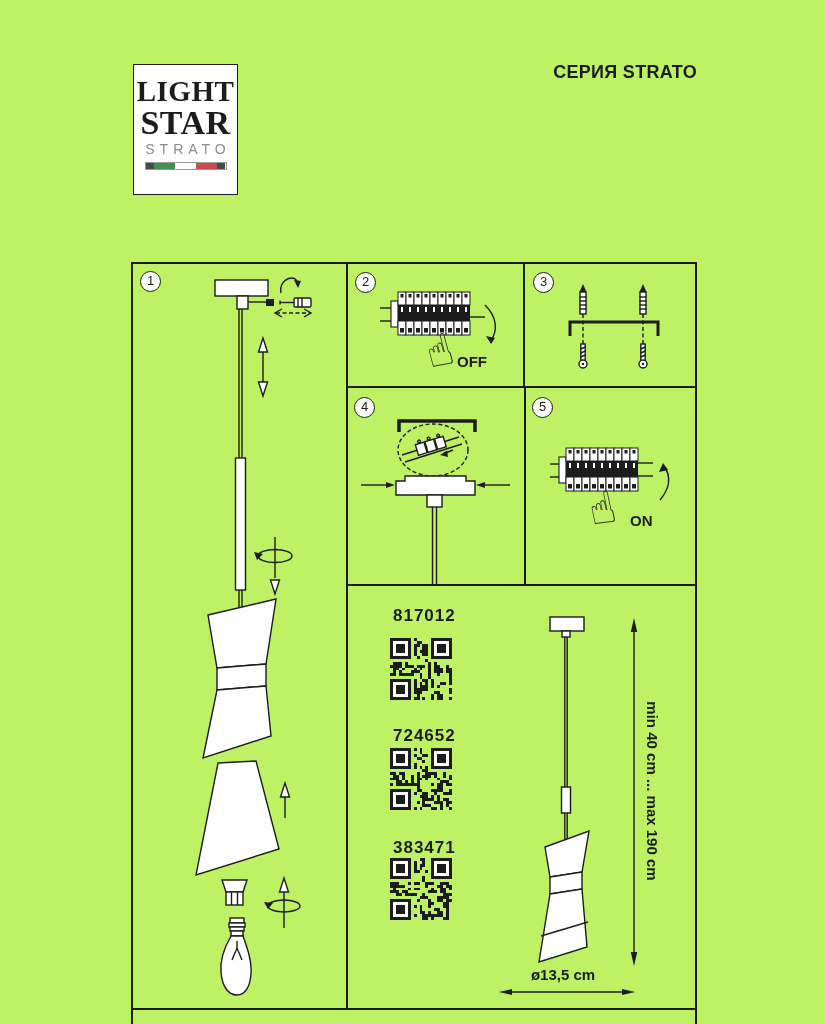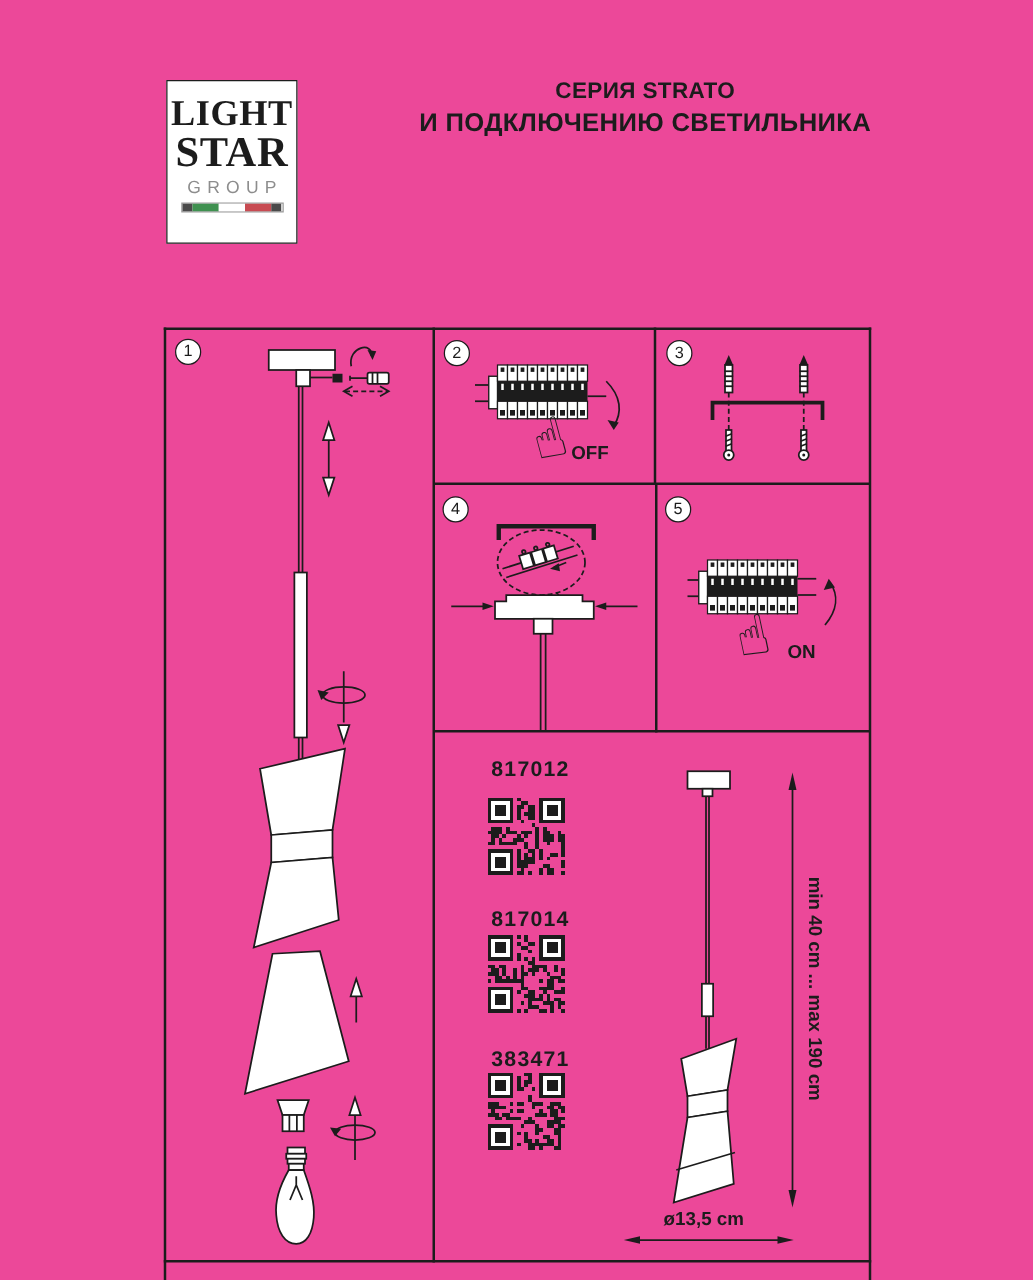--- a/index.html
+++ b/index.html
@@ -1,16 +1,16 @@
 <!DOCTYPE html>
 <html><head>
 <meta charset="utf-8">
 <style>
   html,body{margin:0;padding:0;background:#ffffff;}
-  .page{position:relative;width:826px;height:1024px;background:#ec4899;overflow:hidden;
+  .page{position:relative;width:826px;height:1024px;background:#bef264;overflow:hidden;
         font-family:"Liberation Sans",sans-serif;color:#1c1c1c;}
   
   .logo{position:absolute;left:133px;top:64px;width:105px;height:131px;border:1.5px solid #1c1c1c;
         box-sizing:border-box;text-align:center;background:#fff;}
   .logo .l1{margin-top:12px;font-family:"Liberation Serif",serif;font-weight:bold;font-size:29px;line-height:29px;letter-spacing:.5px;}
   .logo .l2{font-family:"Liberation Serif",serif;font-weight:bold;font-size:34px;line-height:33px;letter-spacing:.5px;}
   .logo .l3{margin-top:2px;font-size:14px;letter-spacing:5px;color:#8d8d8d;padding-left:5px;}
   .flag{display:flex;width:82px;height:8px;margin:5px auto 0;border:1px solid #9a9a9a;box-sizing:border-box;}
   .flag span{height:100%;}
   .f-dark{background:#4a4a4a;width:11%;}
@@ -43,33 +43,32 @@
   .qr svg{position:static;width:62px;height:62px;display:block;}
 </style>
 </head>
 <body>
 
 <div class="page">
 
   <div class="logo">
     <div class="l1">LIGHT</div>
     <div class="l2">STAR</div>
-    <div class="l3">GROUP</div>
+    <div class="l3">STRATO</div>
     <div class="flag">
       <span class="f-dark"></span>
       <span class="f-green"></span>
       <span class="f-white"></span>
       <span class="f-red"></span>
       <span class="f-dark"></span>
     </div>
   </div>
 
   <div class="hdr">
     <div class="sub">СЕРИЯ STRATO</div>
-    <div class="ttl" style="margin-top:0;">И ПОДКЛЮЧЕНИЮ СВЕТИЛЬНИКА</div>
   </div>
 
   <div class="ln" style="left:131px;top:262px;width:566px;height:2px;"></div>
   <div class="ln" style="left:131px;top:262px;width:2px;height:762px;"></div>
   <div class="ln" style="left:695px;top:262px;width:2px;height:762px;"></div>
   <div class="ln" style="left:346px;top:262px;width:2px;height:748px;"></div>
   <div class="ln" style="left:347px;top:386px;width:349px;height:2px;"></div>
   <div class="ln" style="left:347px;top:584px;width:349px;height:2px;"></div>
   <div class="ln" style="left:523px;top:262px;width:2px;height:126px;"></div>
   <div class="ln" style="left:524px;top:387px;width:2px;height:199px;"></div>
@@ -464,21 +463,21 @@
           <rect x="1" y="1" width="5" height="5" fill="#fff"></rect>
           <rect x="2" y="2" width="3" height="3" fill="#1c1c1c"></rect>
           <rect x="14" y="0" width="7" height="7" fill="#1c1c1c"></rect>
           <rect x="15" y="1" width="5" height="5" fill="#fff"></rect>
           <rect x="16" y="2" width="3" height="3" fill="#1c1c1c"></rect>
           <rect x="0" y="14" width="7" height="7" fill="#1c1c1c"></rect>
           <rect x="1" y="15" width="5" height="5" fill="#fff"></rect>
           <rect x="2" y="16" width="3" height="3" fill="#1c1c1c"></rect>
         </svg>
       </div>
-    <div class="code" style="top:140px;">817014</div>
+    <div class="code" style="top:140px;">724652</div>
     <div class="qr" style="top:162px;">
         <svg viewBox="0 0 21 21" shape-rendering="crispEdges" xmlns="http://www.w3.org/2000/svg">
           <rect x="8" y="0" width="1" height="1" fill="#1c1c1c"></rect>
           <rect x="10" y="0" width="1" height="1" fill="#1c1c1c"></rect>
           <rect x="10" y="1" width="1" height="1" fill="#1c1c1c"></rect>
           <rect x="8" y="2" width="1" height="1" fill="#1c1c1c"></rect>
           <rect x="11" y="2" width="1" height="1" fill="#1c1c1c"></rect>
           <rect x="12" y="2" width="1" height="1" fill="#1c1c1c"></rect>
           <rect x="9" y="3" width="1" height="1" fill="#1c1c1c"></rect>
           <rect x="10" y="3" width="1" height="1" fill="#1c1c1c"></rect>

